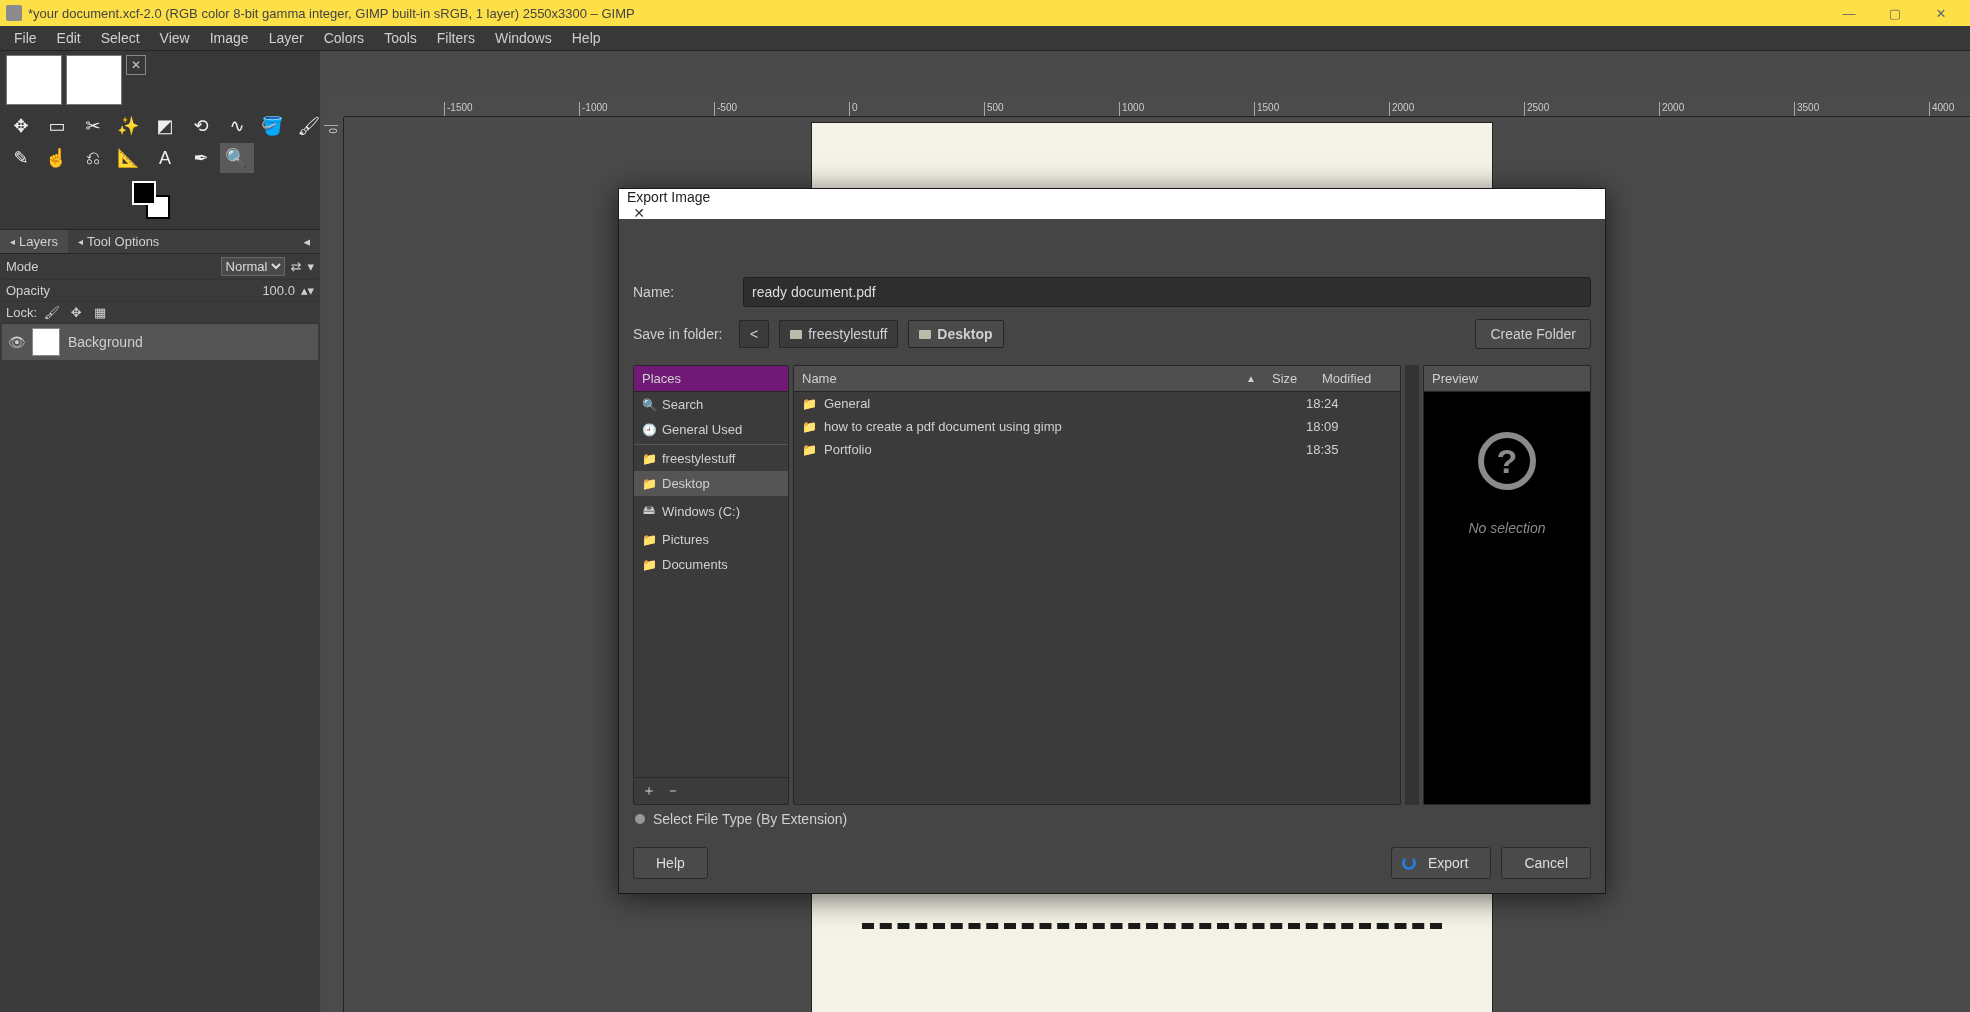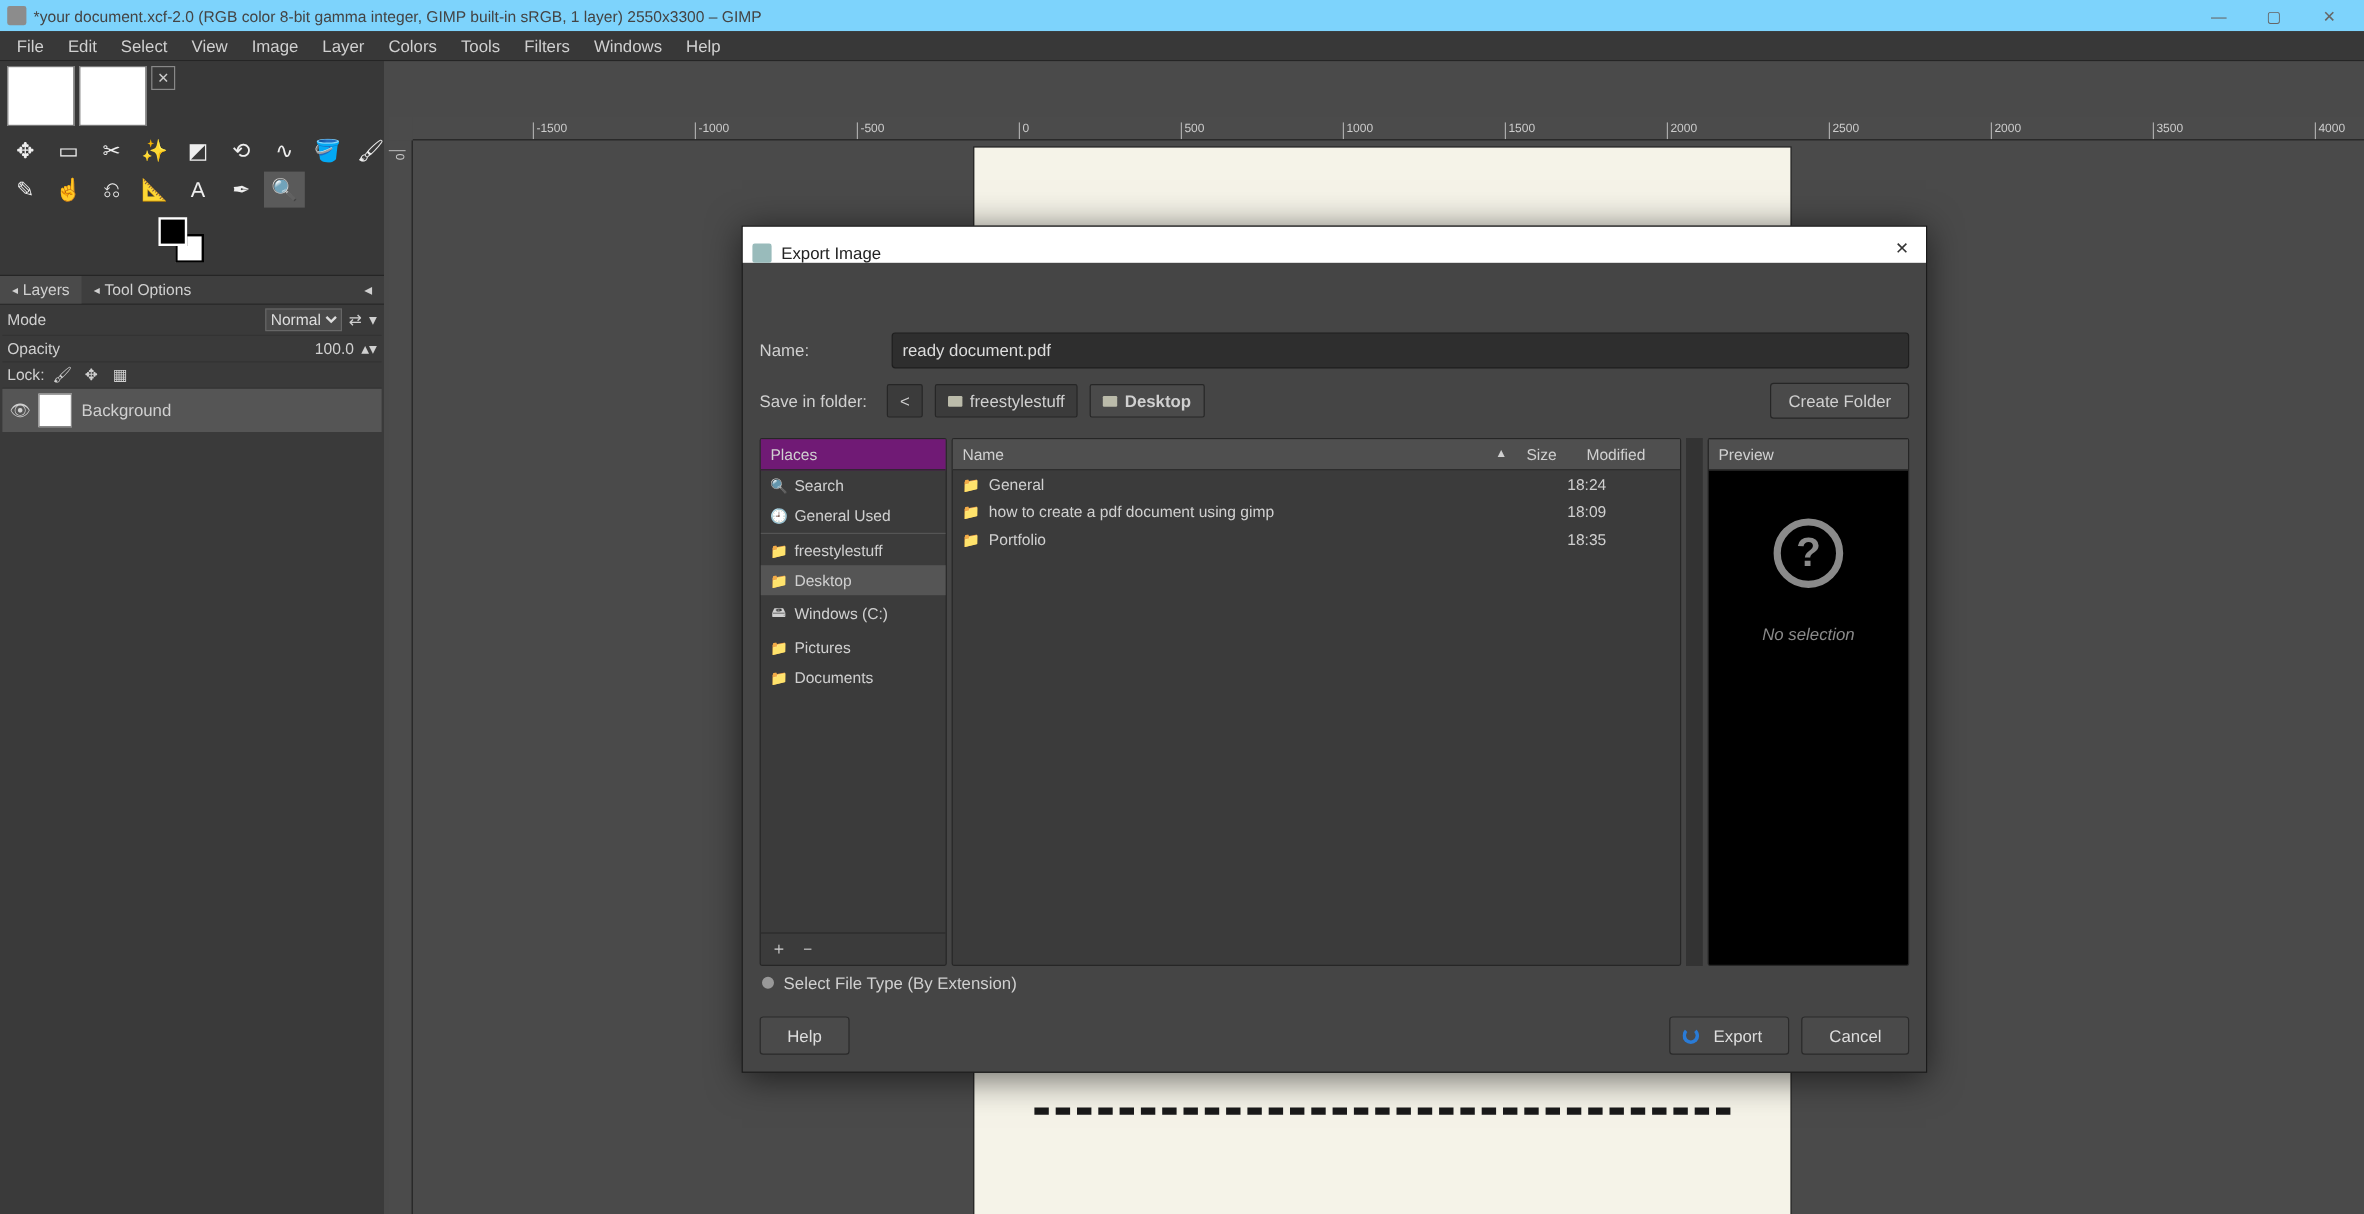--- a/index.html
+++ b/index.html
@@ -21,21 +21,21 @@
   }
   * { box-sizing: border-box; }
   html, body {
     margin: 0; padding: 0; width: 1970px; height: 1012px;
     font-family: "Segoe UI", "Helvetica Neue", Arial, sans-serif;
     font-size: 14px; color: var(--text);
     background: var(--bg-dark); overflow: hidden; user-select: none;
   }
   
   #titlebar {
-    height: 26px; background: #7dd3fc; color: #444;
+    height: 26px; background: #fde047; color: #444;
     display: flex; align-items: center; padding: 0 6px;
     font-size: 13px;
   }
   #titlebar .app-icon { width: 16px; height: 16px; background:#8c8c8c; border-radius:2px; margin-right:6px;}
   #titlebar .spacer { flex: 1; }
   #titlebar .win-btn { width: 46px; height: 26px; display:flex; align-items:center; justify-content:center; color:#666;}
   
   #menubar {
     height: 25px; background: var(--bg-dark); display: flex;
     align-items: center; padding: 0 4px; border-bottom: 1px solid var(--border);
@@ -111,21 +111,21 @@
   }
   
   #dialog {
     position:absolute; left:618px; top:188px; width:988px;
     background:var(--bg-panel); border:1px solid #1a1a1a;
     box-shadow:0 4px 28px rgba(0,0,0,.6);
     display:flex; flex-direction:column;
   }
   #dlg-title {
     height:30px; background:#fff; color:#222; display:flex;
-    align-items:flex-end; padding:0 8px; font-size:14px;
+    align-items:flex-start; padding:0 8px; font-size:14px;flex-direction:column;
   }
   #dlg-title .dlg-icon { width:16px; height:16px; background:#9bb; border-radius:2px; margin-right:8px;}
   #dlg-title .spacer { flex:1;}
   #dlg-title .close { width:24px; height:24px; display:flex; align-items:center; justify-content:center; color:#333; font-size:14px;}
   #dlg-body { padding:10px 14px 14px 14px;margin-top:48px;}
   .name-row { display:flex; align-items:center; gap:14px; margin-bottom:12px;}
   .name-row label { width:96px; }
   .name-row input {
     flex:1; background:#2e2e2e; border:1px solid #1e1e1e; color:#ddd;
     padding:6px 8px; font-size:14px; border-radius:3px;

